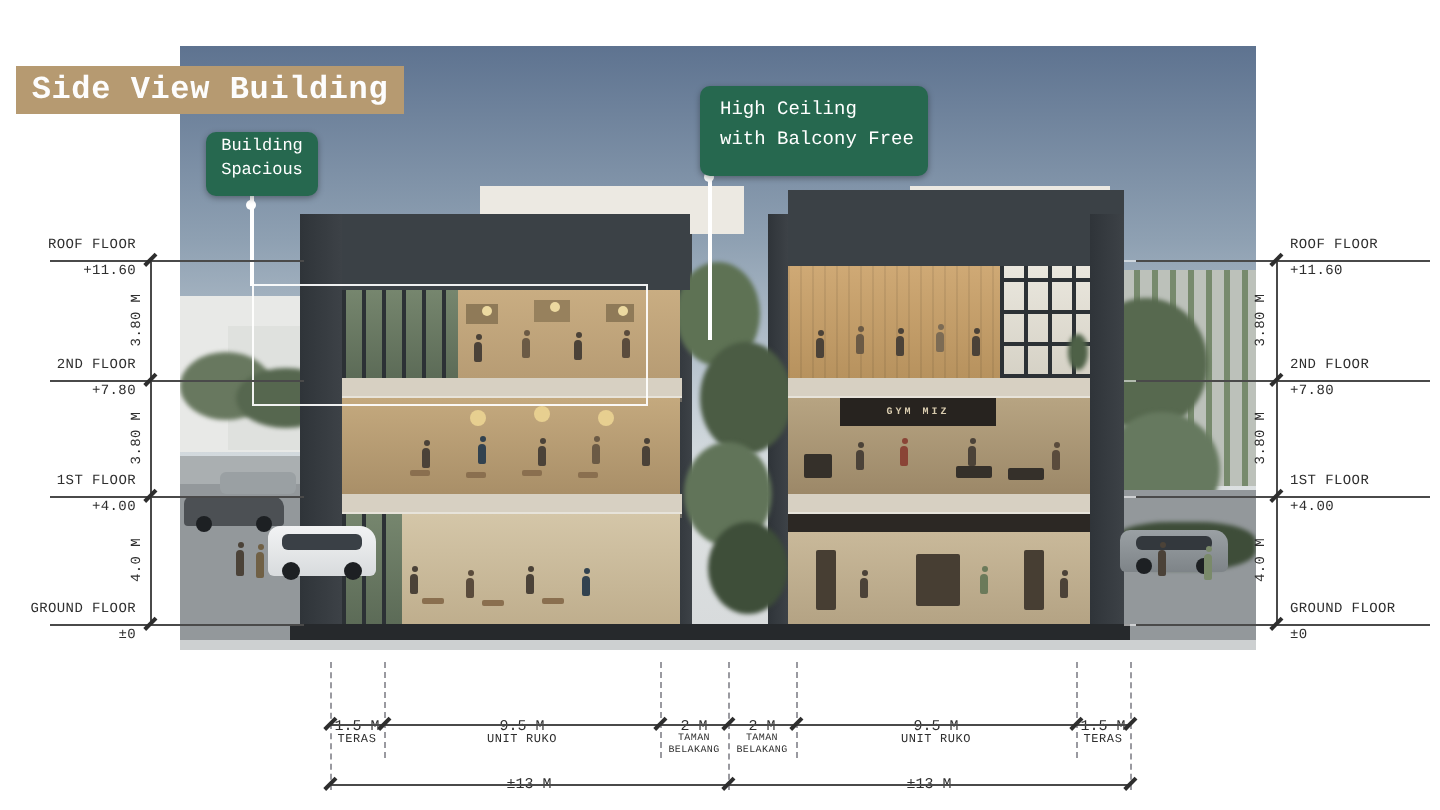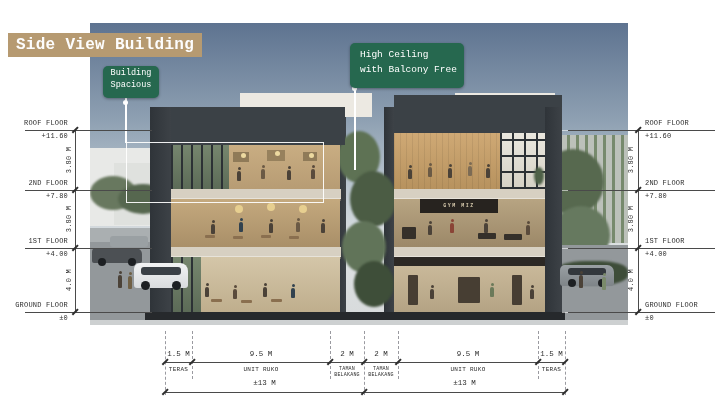--- a/index.html
+++ b/index.html
@@ -24,21 +24,21 @@
   .gline{position:absolute;height:1px;background:rgba(255,255,255,.55);}
   
   .ann{position:absolute;font-size:7px;letter-spacing:.2px;color:#2e2e2e;white-space:nowrap;}
   .r{text-align:right;}
   .hline{position:absolute;height:1px;background:#4a4a4a;}
   .vline{position:absolute;width:1px;background:#4a4a4a;}
   .dash{position:absolute;width:0;border-left:1px dashed #9a9aa0;}
   .tick{position:absolute;width:8px;height:1.5px;background:#2e2e2e;transform:rotate(-45deg);}
   .rot{position:absolute;width:40px;height:8px;font-size:7px;color:#2e2e2e;text-align:center;
        transform:rotate(-90deg);letter-spacing:.2px;}
-  .segv{position:absolute;text-align:center;font-size:7.5px;color:#2e2e2e;}
+  .segv{position:absolute;text-align:center;font-size:7.5px;color:#2e2e2e;margin-top:10px;}
   .segl{position:absolute;text-align:center;font-size:6px;color:#2e2e2e;letter-spacing:.3px;}
   .segl2{position:absolute;text-align:center;font-size:5px;line-height:1.2;color:#2e2e2e;letter-spacing:.2px;}
   
   .banner{position:absolute;left:8px;top:33px;width:194px;height:24px;background:#b69a71;
           color:#fdfdfd;font-weight:bold;font-size:16px;line-height:24px;text-align:center;letter-spacing:.3px;}
   .badge{position:absolute;background:#26684f;border-radius:5px;color:#fff;box-shadow:0 1px 3px rgba(0,0,0,.35);}
   .leader{position:absolute;width:2px;background:#fff;}
   .ldot{position:absolute;width:5px;height:5px;border-radius:50%;background:#fff;}
   .cbox{position:absolute;border:1.5px solid rgba(255,255,255,.92);}
 </style>

